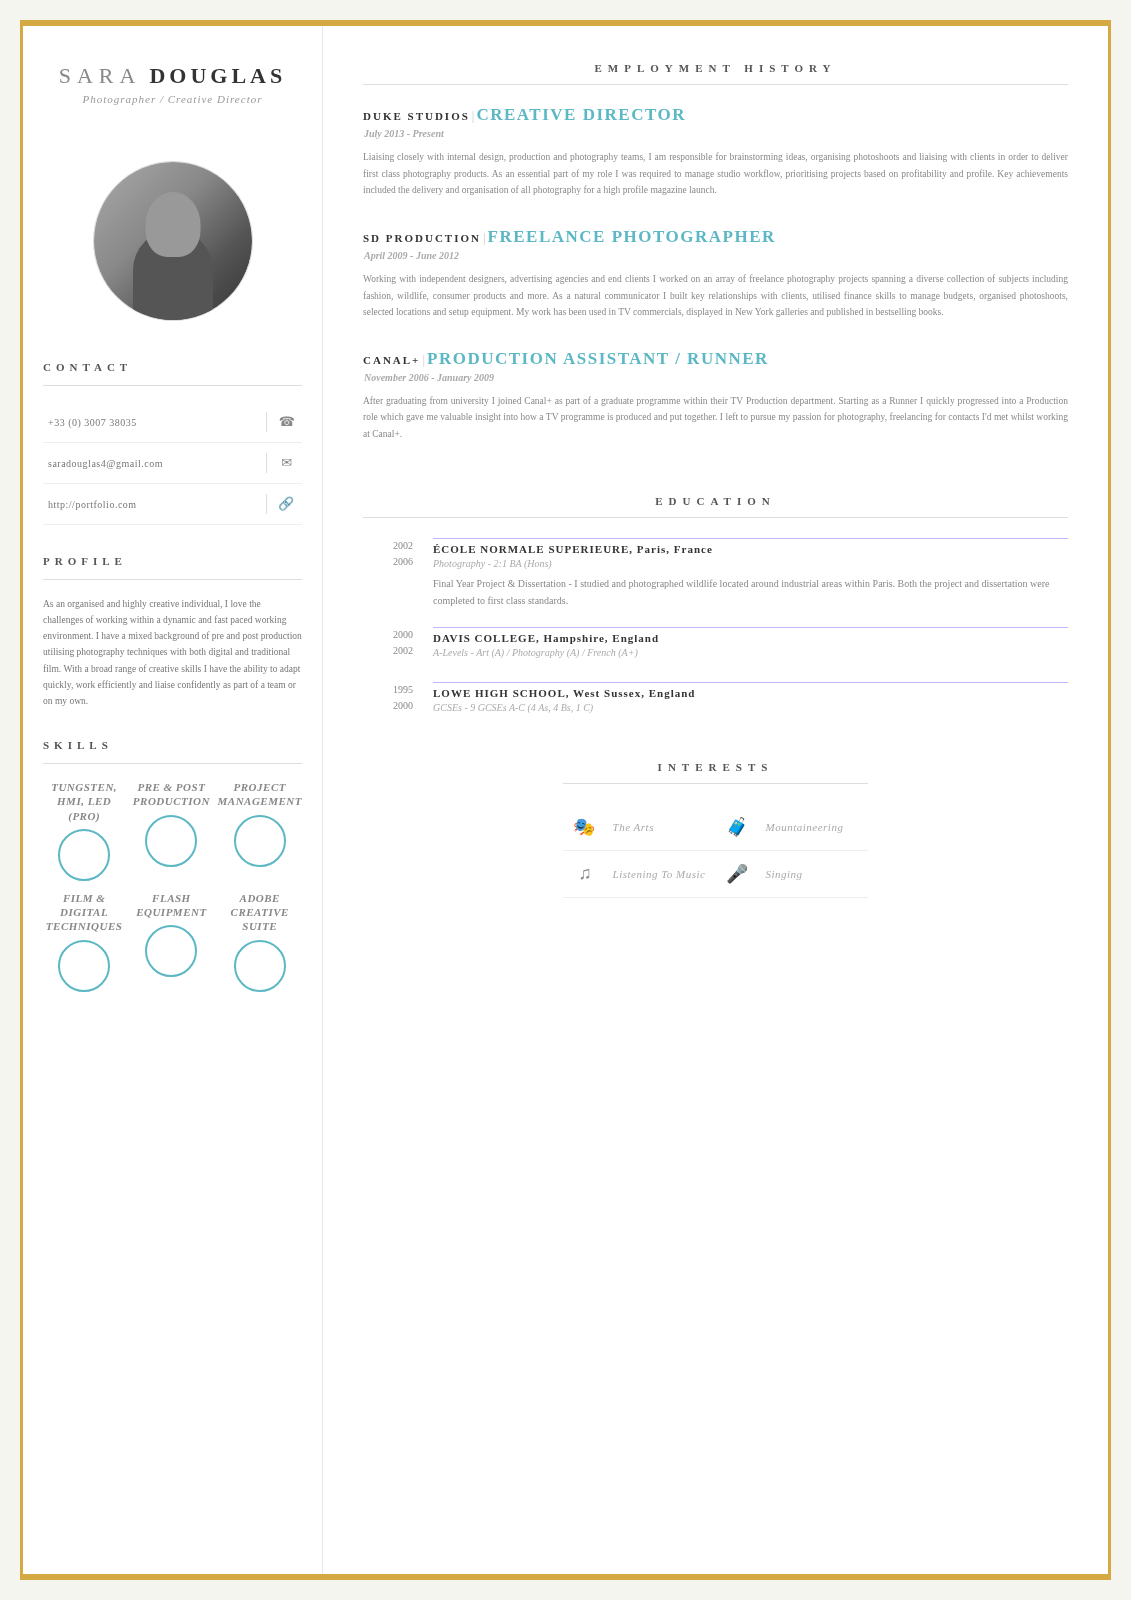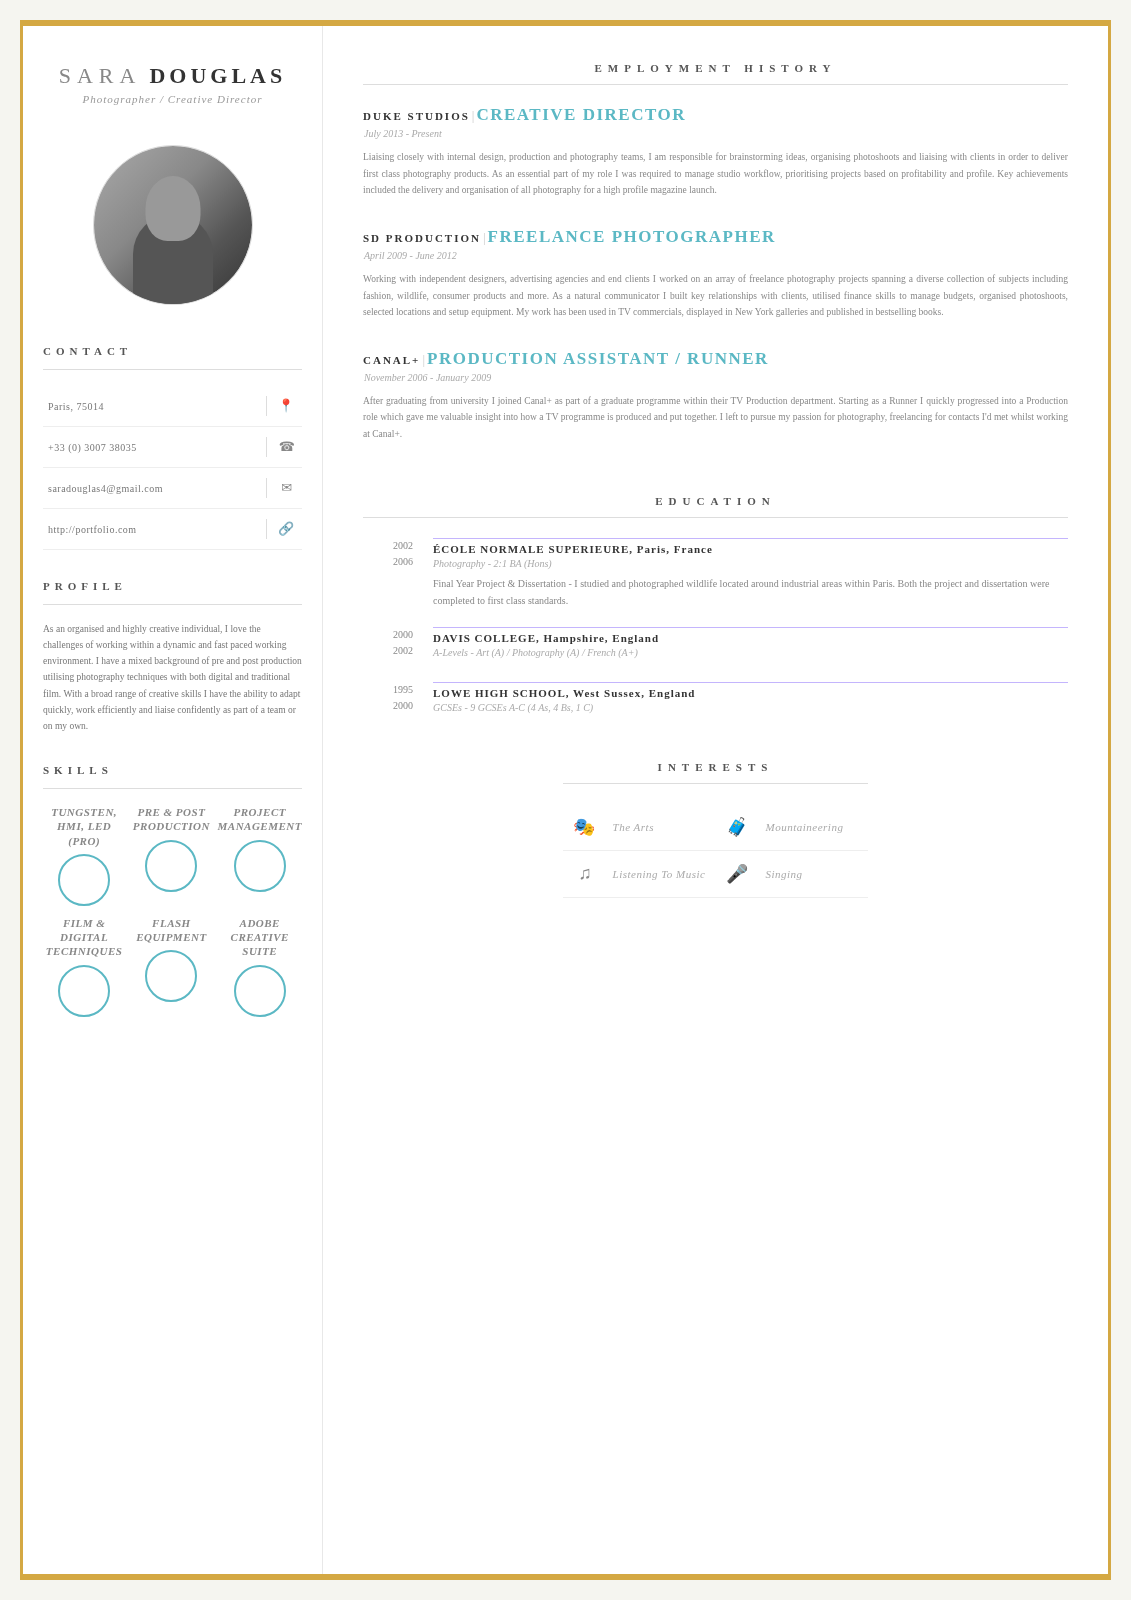--- a/index.html
+++ b/index.html
@@ -26,21 +26,21 @@
       min-width: 300px;
       background: #fff;
       display: flex;
       flex-direction: column;
       align-items: center;
       padding: 40px 20px 30px;
       border-right: 1px solid #e8e8e8;
     }
     .name-section {
       text-align: center;
-      margin-bottom: 20px;
+      margin-bottom: 36px;
     }
     .name-first {
       font-family: 'Georgia', serif;
       font-size: 22px;
       font-weight: 300;
       letter-spacing: 6px;
       color: #888;
       text-transform: uppercase;
     }
     .name-last {
@@ -254,20 +254,21 @@
       text-transform: uppercase;
       color: #5bb8c4;
       font-weight: 700;
     }
     .emp-date {
       font-style: italic;
       font-size: 10px;
       color: #aaa;
       margin-bottom: 10px;
       margin-left: 1px;
+      font-weight: bold;
     }
     .emp-desc {
       font-size: 9.5px;
       line-height: 1.75;
       color: #888;
       text-align: justify;
     }
     
     .edu-section {
       margin-top: 20px;
@@ -374,25 +375,20 @@
 
     <div class="photo-circle">
       <div class="photo-placeholder"></div>
     </div>
 
     <div class="contact-section">
       <div class="section-title">CONTACT</div>
       <div class="divider"></div>
 
       <div class="contact-item">
-        <span class="contact-text">Paris, 75014</span>
-        <span class="contact-divider"></span>
-        <span class="contact-icon">📍</span>
-      </div>
-      <div class="contact-item">
         <span class="contact-text">+33 (0) 3007 38035</span>
         <span class="contact-divider"></span>
         <span class="contact-icon">☎</span>
       </div>
       <div class="contact-item">
         <span class="contact-text">saradouglas4@gmail.com</span>
         <span class="contact-divider"></span>
         <span class="contact-icon">✉</span>
       </div>
       <div class="contact-item">

